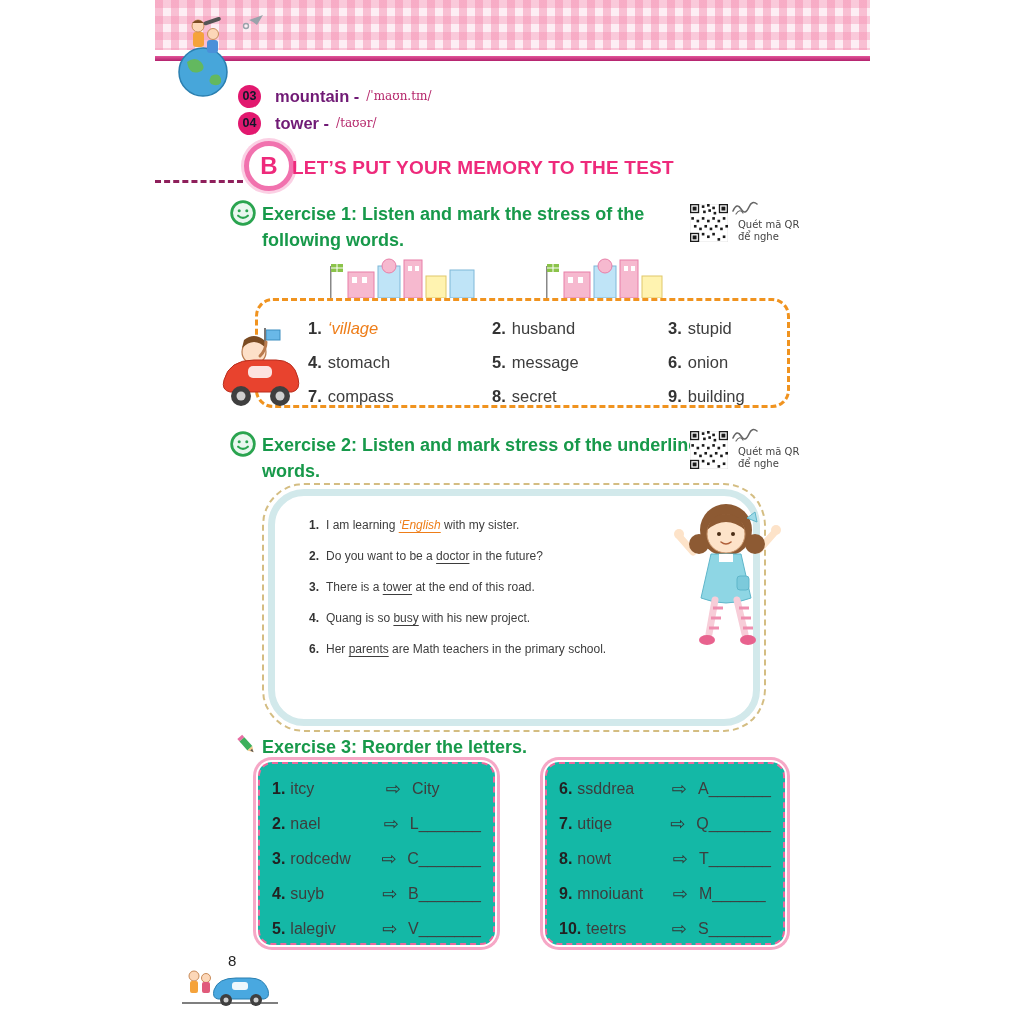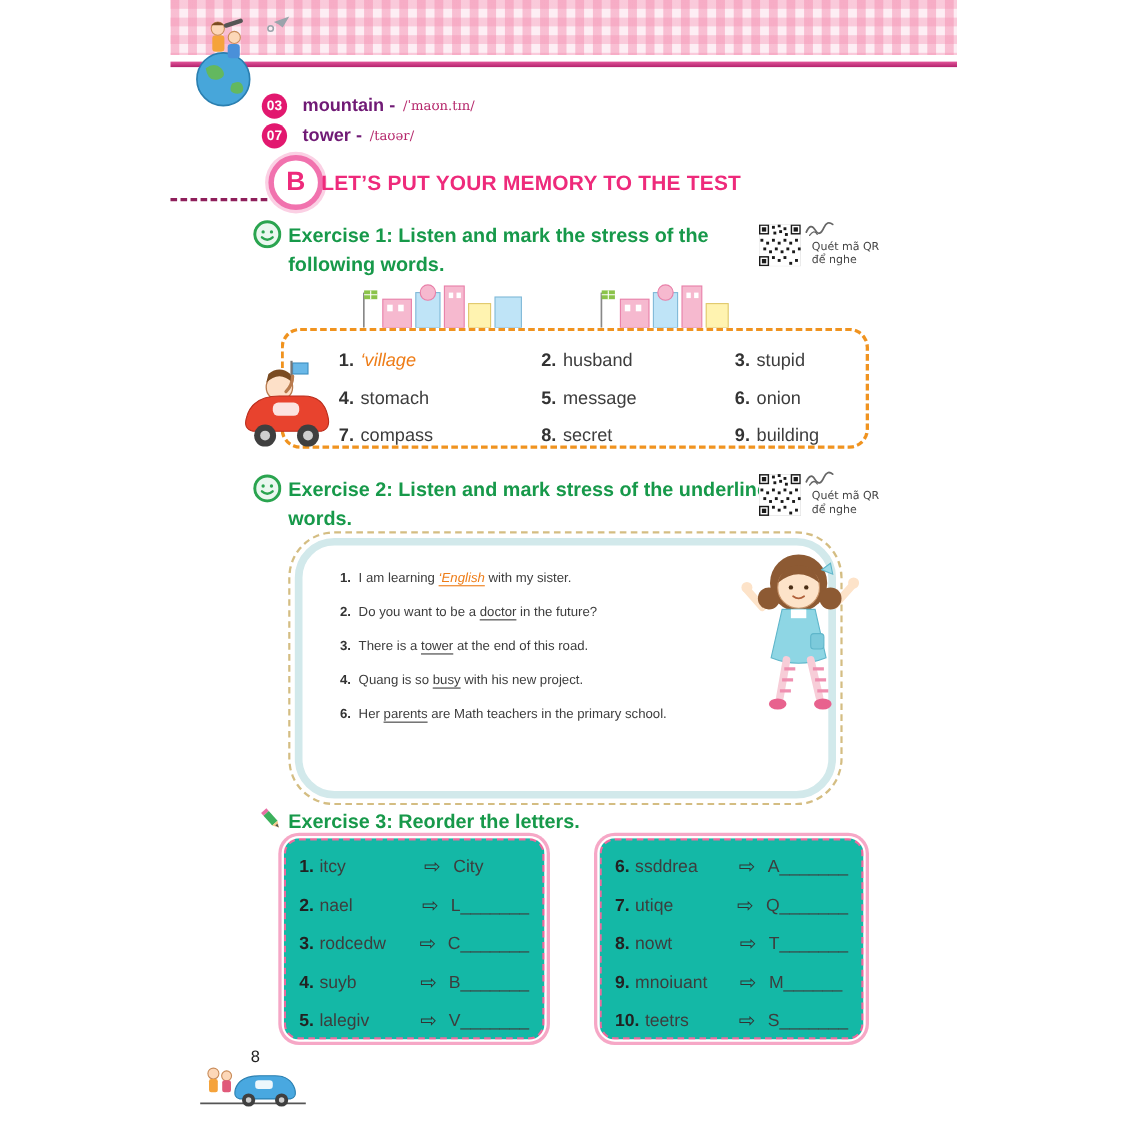--- a/index.html
+++ b/index.html
@@ -12,21 +12,21 @@
     background-color:#fdeef4;
     background-image:
       linear-gradient(to right, rgba(244,143,177,.50) 0 8px, transparent 8px 16px),
       linear-gradient(to bottom, rgba(244,143,177,.38) 0 8px, transparent 8px 16px);
     background-size:16px 16px;}
   .separator{left:155px;top:56px;width:715px;height:5px;
     background:linear-gradient(#e2569a,#b3226d);}
 
   
   .vocab-row{left:238px;display:flex;align-items:center;height:24px;}
-  .badge{width:23px;height:23px;border-radius:50%;background:#e2186f;color:#ffffff;
+  .badge{width:23px;height:23px;border-radius:50%;background:#e2186f;color:#0f172a;
     font-size:12.5px;font-weight:700;display:flex;align-items:center;justify-content:center;flex:0 0 23px;}
   .vocab-word{margin-left:14px;font-weight:700;color:#701a75;font-size:16.5px;}
   .vocab-ipa{margin-left:7px;color:#b5276b;font-size:12px;font-family:"DejaVu Serif",serif;}
 
   
   .b-dash{left:155px;top:180px;width:88px;border-top:3px dashed #8e1f5b;}
   .b-ring{left:244px;top:141px;width:40px;height:40px;border-radius:50%;
     border:5px solid #f172ae;box-shadow:0 0 0 3px #fbd0e4;background:#fff;
     display:flex;align-items:center;justify-content:center;
     color:#ee2a7b;font-weight:700;font-size:24px;}
@@ -147,21 +147,21 @@
     <path d="M86 18 l14 -5 -6 10 -4 -3z" fill="#9aa3ab"></path>
     <circle cx="83" cy="24" r="2.5" fill="none" stroke="#9aa3ab" stroke-width="1.4"></circle>
   </svg>
 
   <div class="abs vocab-row" style="top:84px">
     <span class="badge">03</span>
     <span class="vocab-word">mountain -</span>
     <span class="vocab-ipa">/ˈmaʊn.tɪn/</span>
   </div>
   <div class="abs vocab-row" style="top:111px">
-    <span class="badge">07</span>
+    <span class="badge">04</span>
     <span class="vocab-word">tower -</span>
     <span class="vocab-ipa">/taʊər/</span>
   </div>
 
   <div class="abs b-dash"></div>
   <div class="abs b-ring">B</div>
   <div class="abs b-title">LET’S PUT YOUR MEMORY TO THE TEST</div>
 
   <svg class="abs" style="left:230px;top:200px" width="26" height="26" viewBox="0 0 24 24">
       <use href="#smiley-sym"></use>

